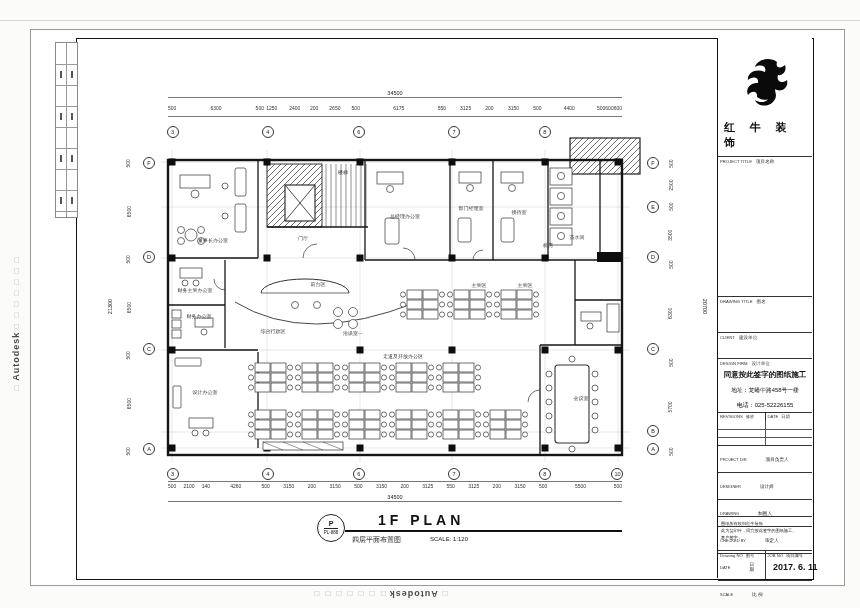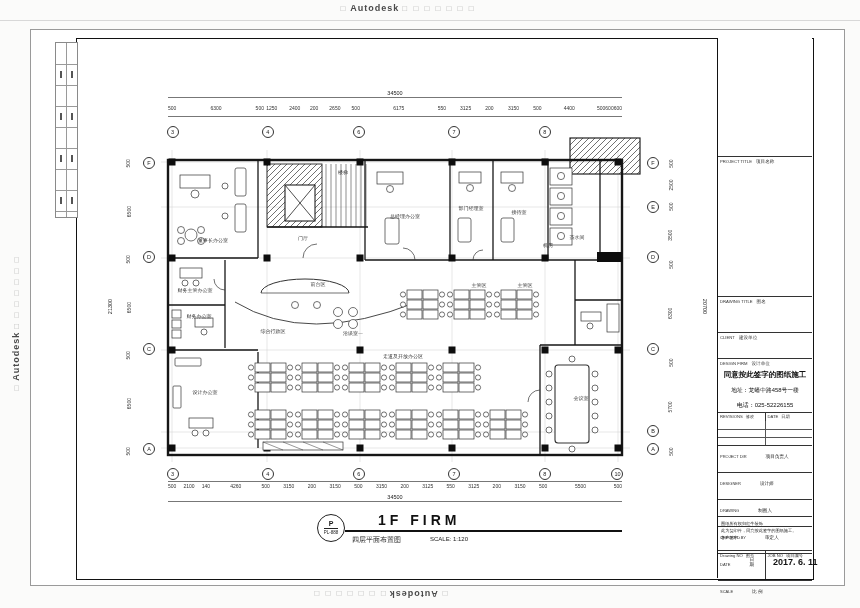--- a/index.html
+++ b/index.html
@@ -58,38 +58,35 @@
   #logo{position:absolute;left:0;top:0;width:94px;height:118px;display:flex;flex-direction:column;align-items:center;justify-content:flex-end;}
   #brandcn{font-family:"Liberation Serif",serif;font-size:11px;font-weight:bold;letter-spacing:6px;margin:4px 0 6px 6px;color:#111;}
   #company{position:absolute;left:0;top:332px;width:94px;text-align:center;font-size:7.5px;font-weight:bold;color:#111;}
   #address{position:absolute;left:0;top:348px;width:94px;text-align:center;font-size:5.8px;color:#111;}
   #phone{position:absolute;left:0;top:363px;width:94px;text-align:center;font-size:6px;color:#111;}
   #revrow{position:absolute;left:0;top:374px;width:94px;height:9px;border-top:0.6px solid #333;display:flex;}
   #revrow div{flex:1;display:flex;gap:3px;padding:1px 2px;font-size:4.2px;color:#333;}
   #revrow div:last-child{border-left:0.6px solid #333;}
   .revline{position:absolute;left:0;width:94px;border-top:0.5px solid #555;}
   #tb-fields{position:absolute;left:0;top:407px;width:94px;}
-  .tb-frow{height:11px;border-top:0.6px solid #333;display:flex;align-items:flex-end;gap:19px;padding:13px 2px;box-sizing:border-box;}
+  .tb-frow{height:11px;border-top:0.6px solid #333;display:flex;align-items:center;gap:19px;padding:13px 2px;box-sizing:border-box;}
   .tb-frow .en{font-size:4px;color:#333;}
   .tb-frow .cn{font-size:4.6px;color:#111;}
   .tb-frow .val{margin-left:auto;font-size:9px;font-weight:bold;color:#111;white-space:nowrap;}
   #tb-notes{position:absolute;left:0;top:478px;width:94px;border-top:0.6px solid #333;padding:3px 3px;box-sizing:border-box;}
   #tb-notes div{font-size:4.2px;color:#222;line-height:7px;}
   #tb-bottom{position:absolute;left:0;top:512px;width:94px;height:28px;border-top:0.6px solid #333;display:flex;}
   #tb-bottom div{flex:1;padding:1.5px 2px;font-size:4.2px;color:#333;display:flex;gap:3px;}
   #tb-bottom div:last-child{border-left:0.6px solid #333;}
 </style>
 </head>
 <body>
 
 <div id="stage">
 
-  <div class="wm" id="wm-top">
-    <span class="bx">□</span><span class="brand">Autodesk</span><span class="bx">□ □ □ □ □ □ □</span>
-  </div>
   <div id="topline"></div>
   <div class="wm" id="wm-bottom">
     <span class="bx">□</span><span class="brand">Autodesk</span><span class="bx">□ □ □ □ □ □ □</span>
   </div>
   <div class="wm" id="wm-left">
     <span class="bx">□</span><span class="brand">Autodesk</span><span class="bx">□ □ □ □ □ □ □</span>
   </div>
   <div class="wm" id="wm-right">
     <span class="bx">□</span><span class="brand">Autodesk</span><span class="bx">□ □ □ □ □ □ □</span>
   </div>
@@ -585,26 +582,33 @@
         <div class="room" style="left: 394px; top: 195px;">主管区</div>
         <div class="room" style="left: 440px; top: 195px;">主管区</div>
         <div class="room" style="left: 496px; top: 308px;">会议室</div>
       </div>
   </div>
 
   <div id="stamp">
     <div class="p">P</div>
     <div class="no">PL-888</div>
   </div>
-  <div id="plantitle">1F FIRM</div>
+  <div id="plantitle">1F PLAN</div>
   <div id="titlerule"></div>
   <div id="plansub">四层平面布置图</div>
   <div id="planscale">SCALE: 1:120</div>
 
   <div id="tblock">
+    <div id="logo">
+      <svg width="52" height="58" viewBox="0 0 52 58">
+        <path fill="#0a0a0a" d="M38,4 C30,-2 18,2 16,9 C22,6 28,8 26,14 C18,10 8,14 9,22 C14,18 20,19 19,25 C12,24 6,30 9,37 C13,32 19,33 18,39 C26,45 38,41 36,31 C42,35 50,30 48,22 C43,26 37,24 39,17 C44,18 48,13 46,7 C42,11 36,10 38,4 Z"></path>
+        <path fill="#0a0a0a" d="M30,28 C36,30 40,38 34,44 C28,50 18,48 16,42 C22,46 30,44 30,38 C30,33 28,30 30,28 Z"></path>
+      </svg>
+      <div id="brandcn">红 牛 装 饰</div>
+    </div>
     <div class="row" style="top:118px;">
       <div class="tinylab">
           <span>PROJECT TITLE</span>
           <span class="cn">项目名称</span>
         </div>
     </div>
     <div class="row" style="top:258px;">
       <div class="tinylab">
           <span>DRAWING TITLE</span>
           <span class="cn">图名</span>

